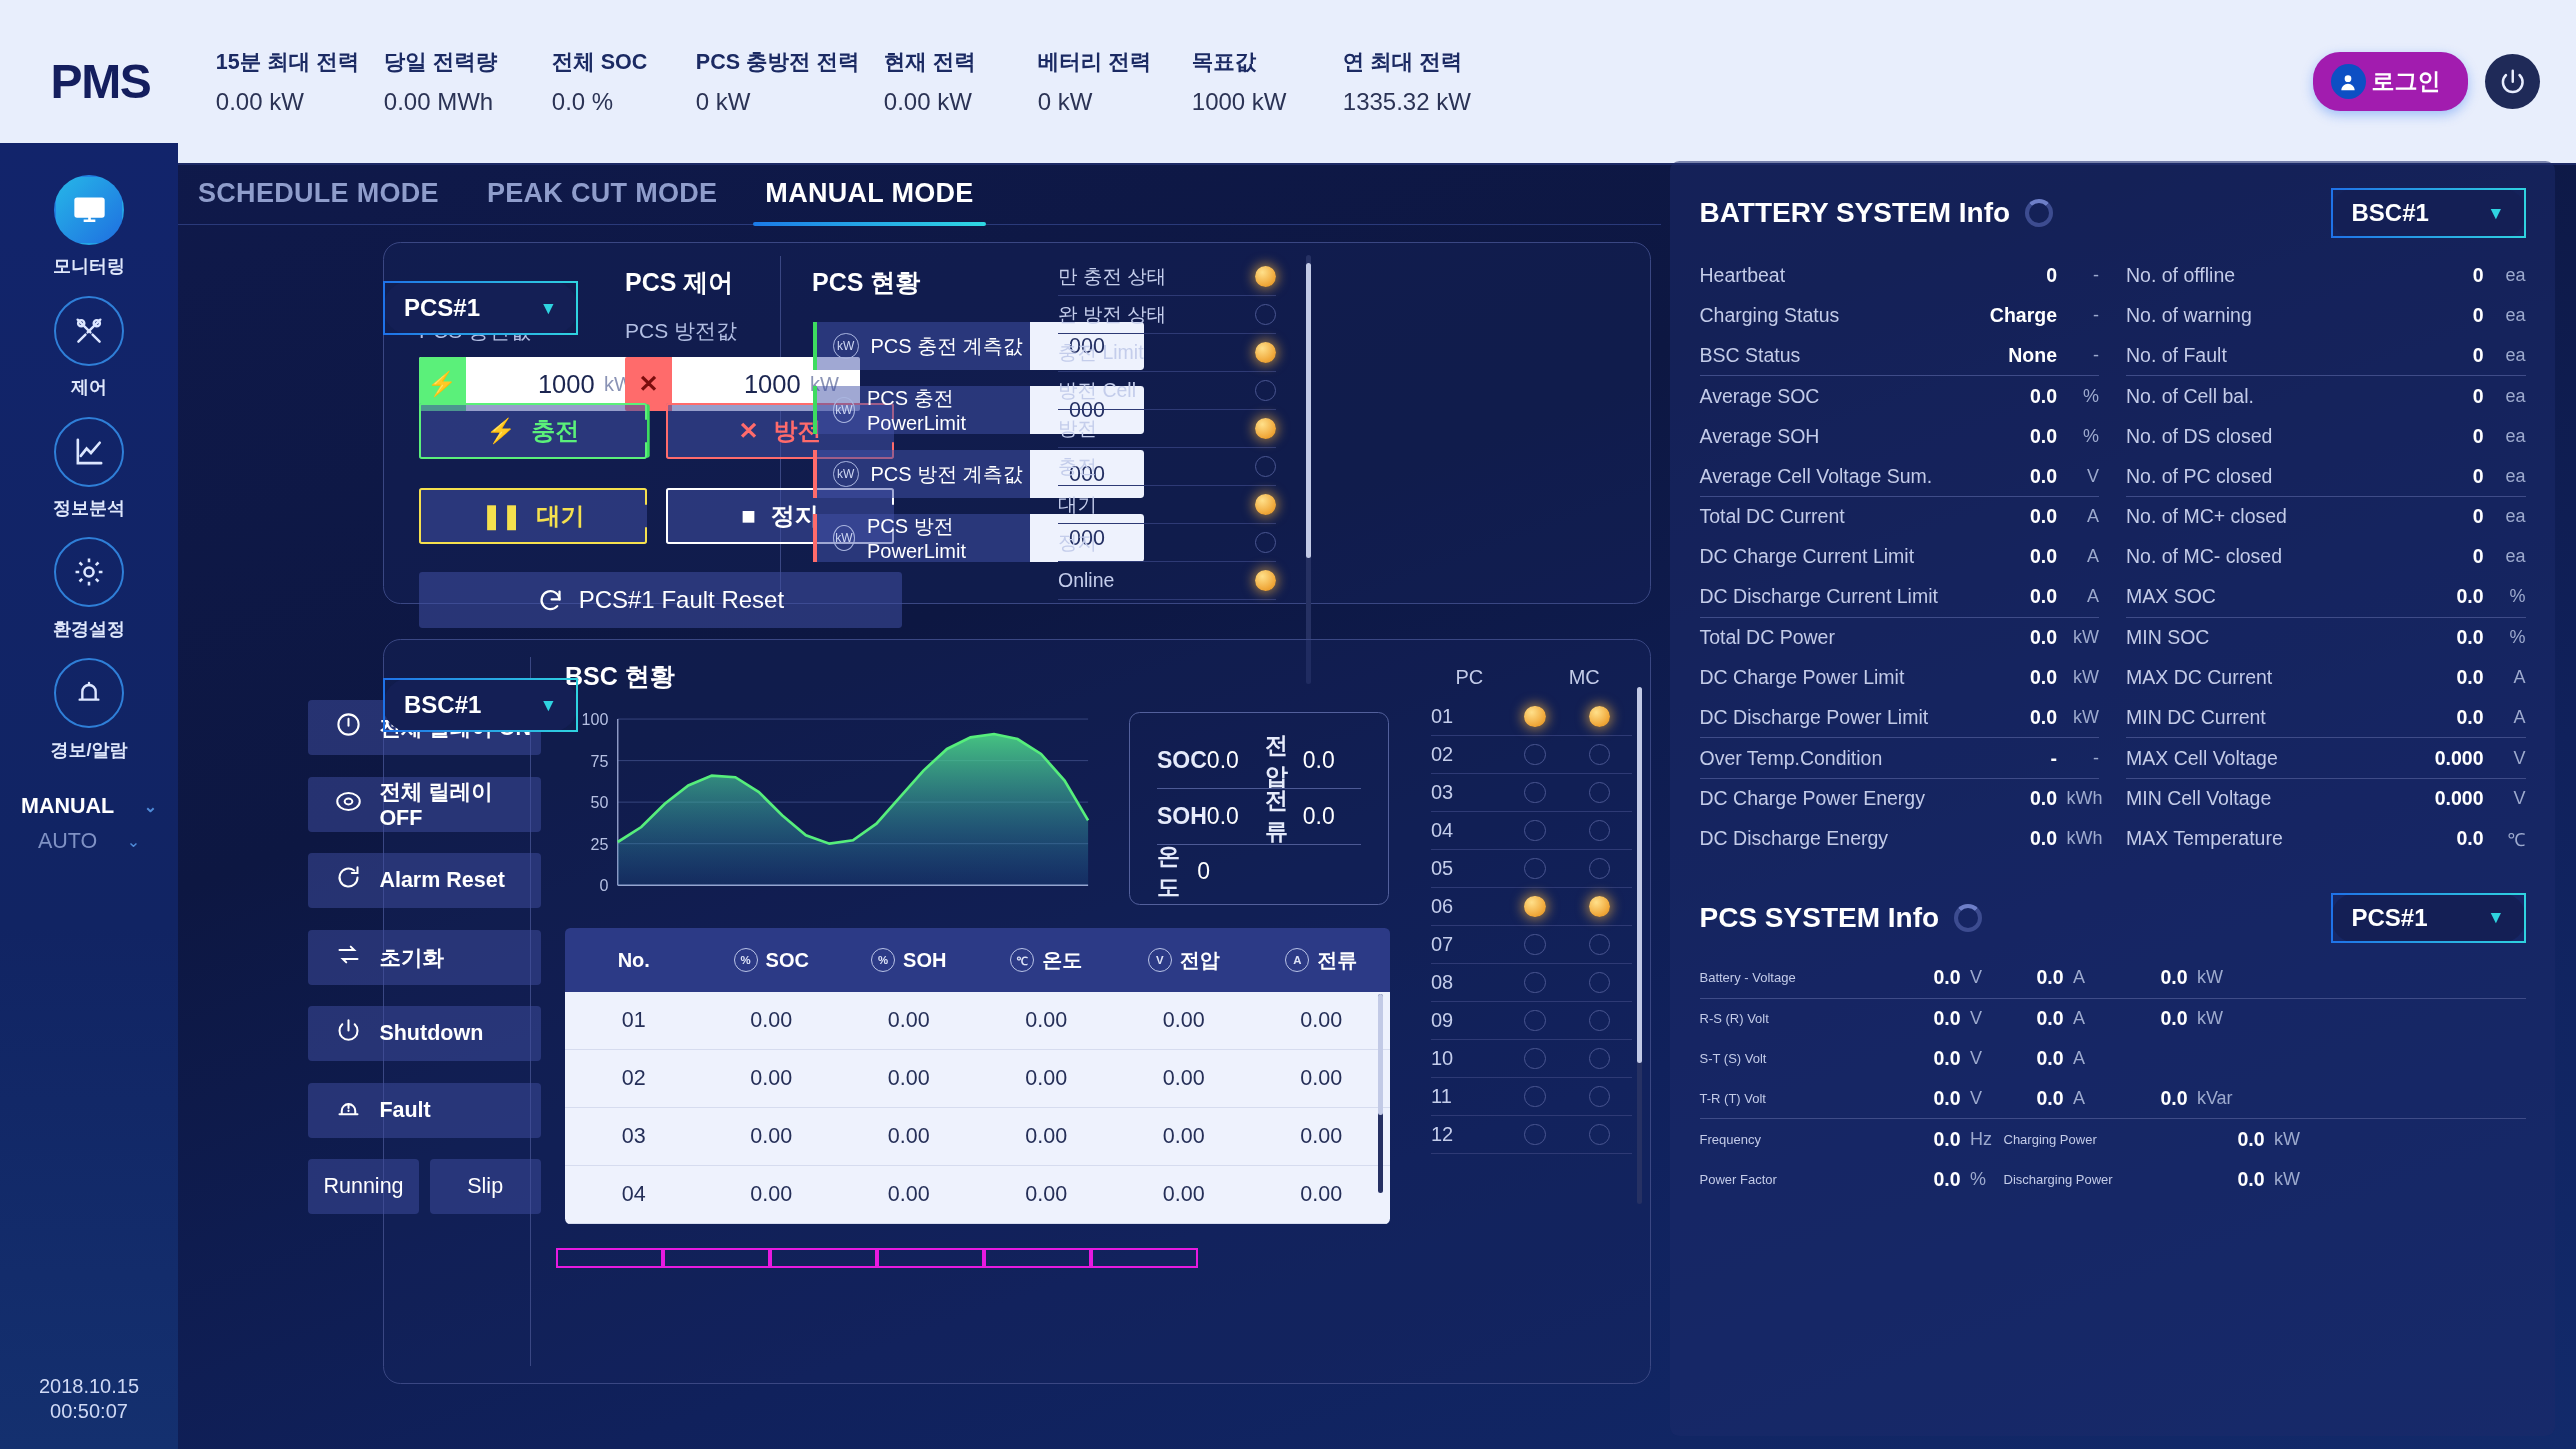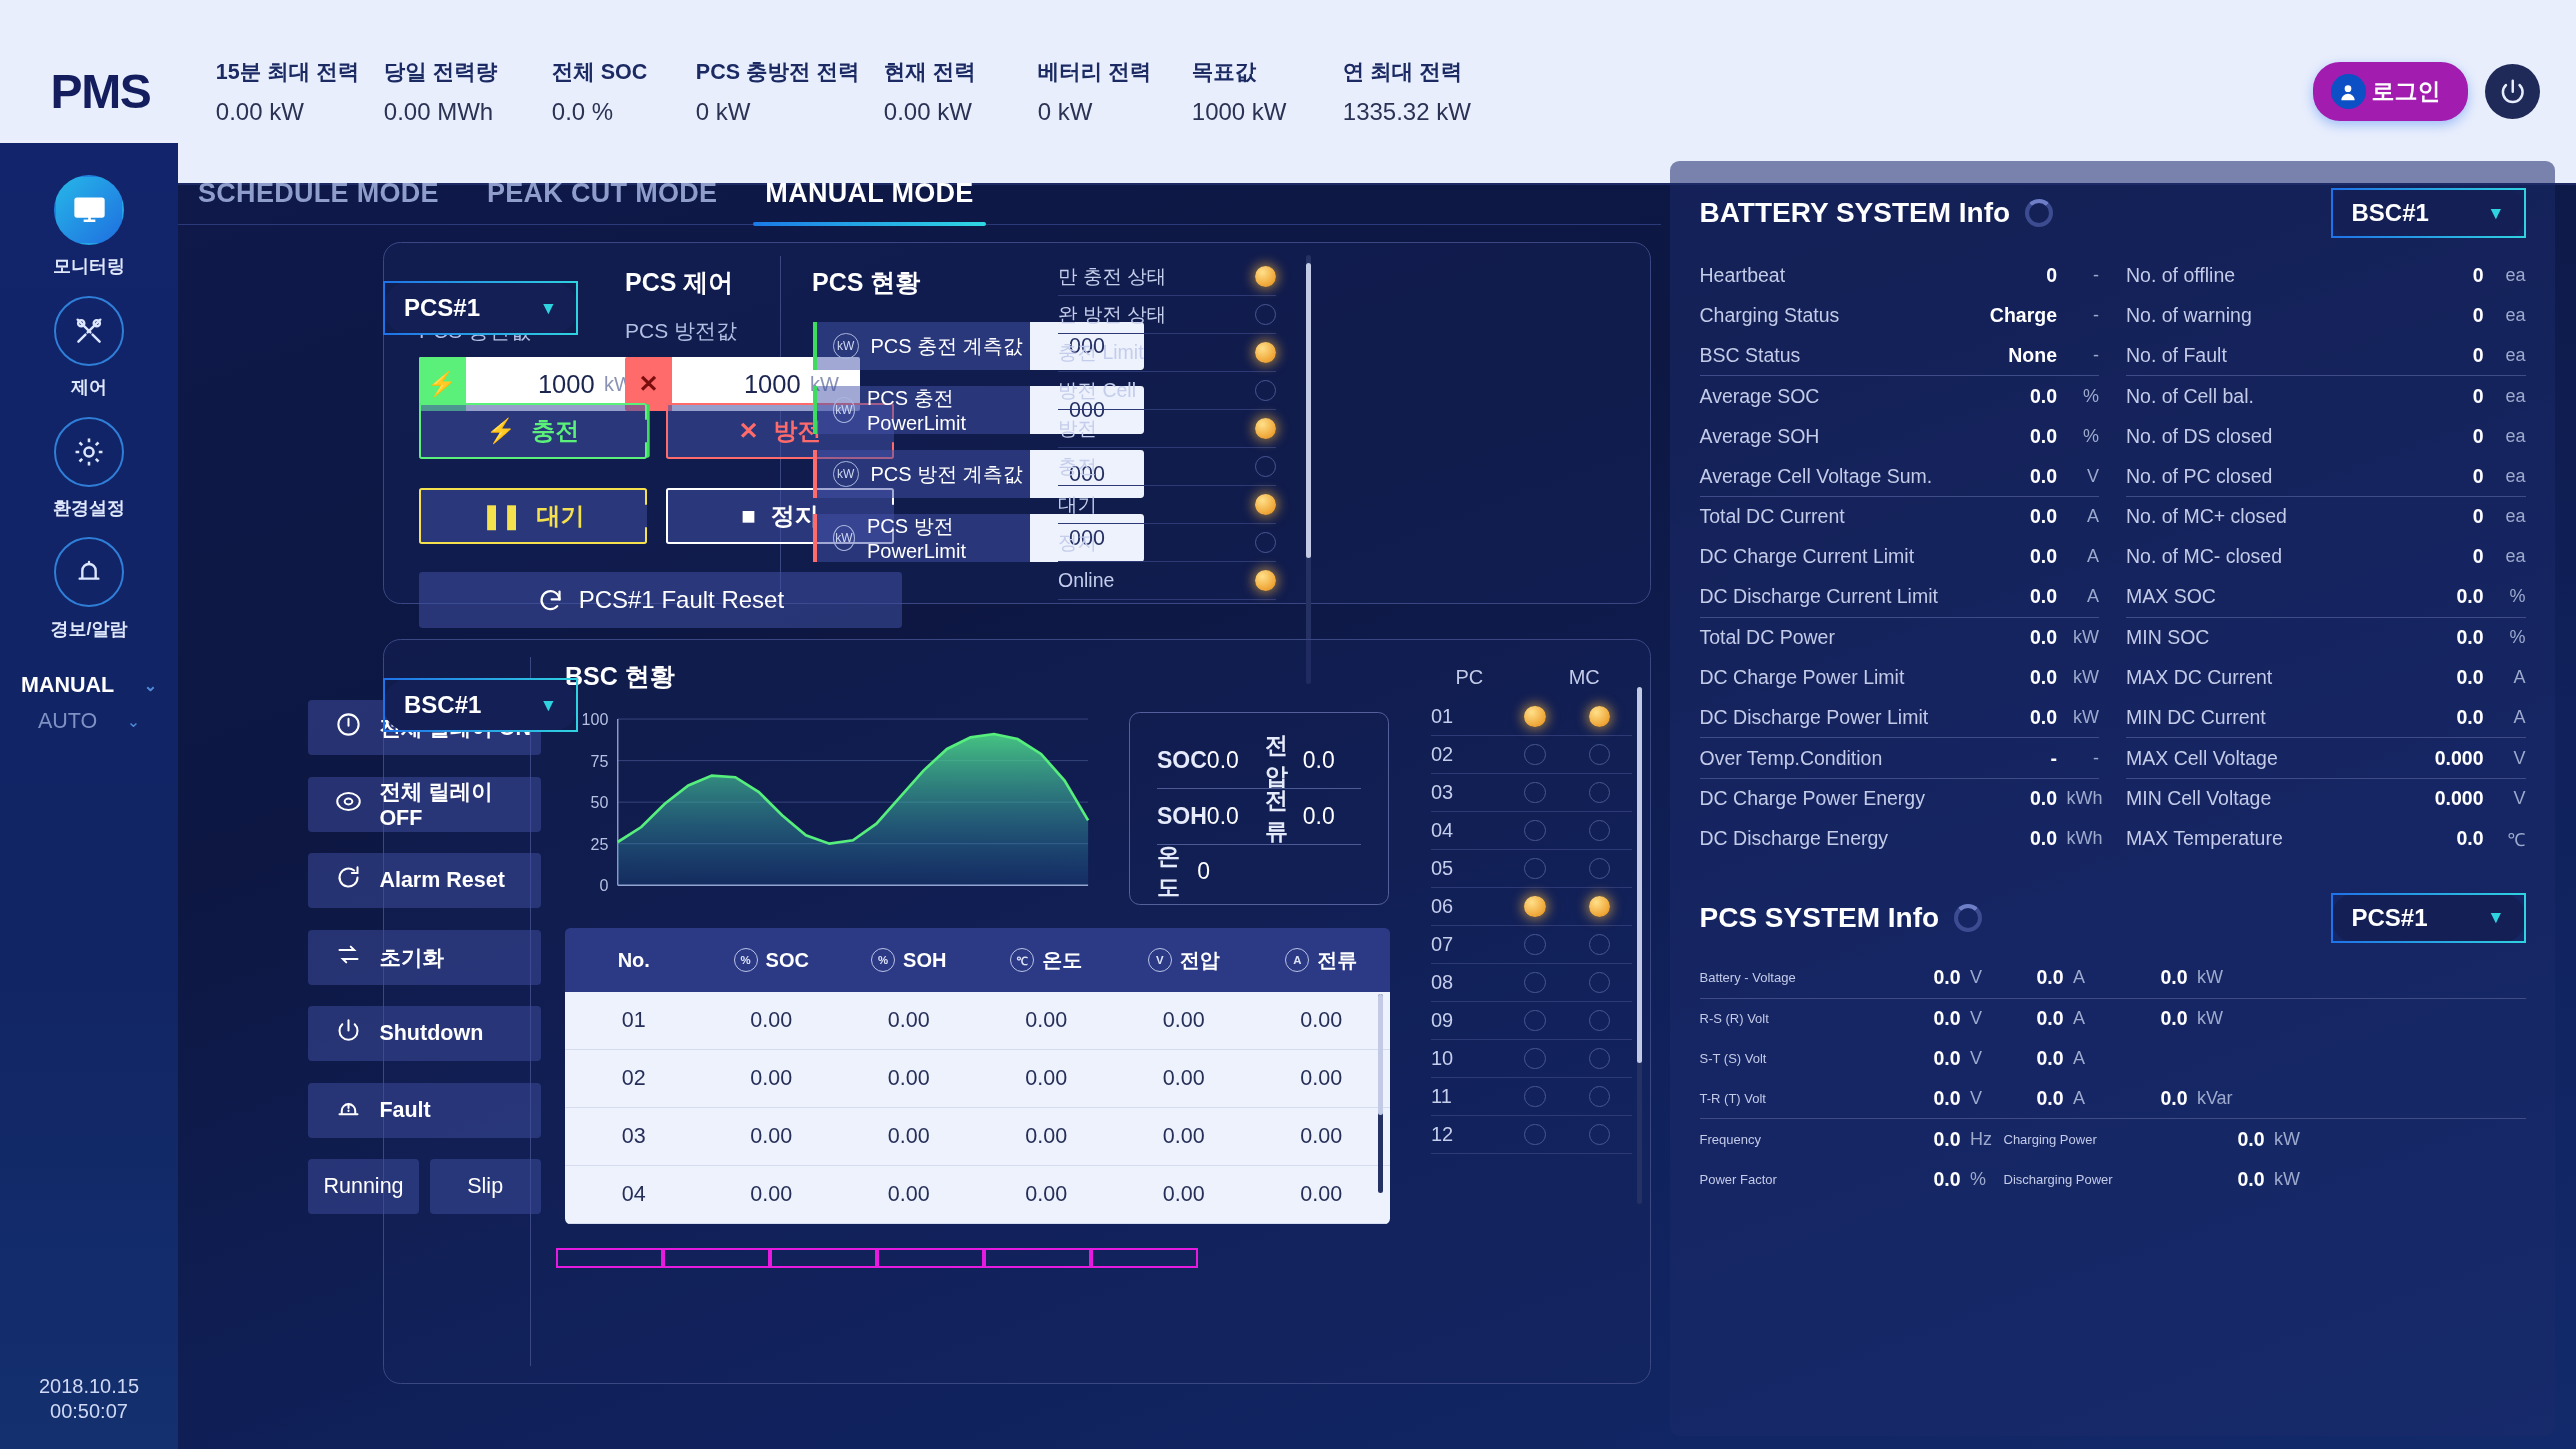--- a/index.html
+++ b/index.html
@@ -6,21 +6,21 @@
   html,body { width:2576px; height:1449px; overflow:hidden; }
   body {
     font-family: "Liberation Sans", sans-serif;
     background:#101a4d;
     color:#fff;
   }
   .app { position:relative; width:2576px; height:1449px;
          background:linear-gradient(160deg,#101a4d 0%,#0d1742 40%,#10215c 70%,#122a6b 100%); }
 
   
-  .header { position:absolute; left:0; top:0; width:2576px; height:185px;
+  .header { position:absolute; left:0; top:0; width:2576px; height:165px;
             background:#e8eefc; display:flex; align-items:center;
             border-bottom:2px solid #1d2a66; }
   .logo { width:201px; text-align:center; font-size:48px; font-weight:bold;
           color:#141e5e; letter-spacing:-1.3px; }
   .hstats { display:flex; flex:1; align-items:center; }
   .hstat { padding:0 0 0 14.8px; min-width:134px; }
   .hstat-label { font-size:21.5px; font-weight:bold; color:#1b2a63; margin-bottom:12px; white-space:nowrap;}
   .hstat-value { font-size:24px; color:#2b3355; white-space:nowrap; }
   .hactions { display:flex; align-items:center; gap:17.4px; padding-right:36px; }
   .login-btn { display:flex; align-items:center; gap:6px; background:#a21caf;
@@ -239,20 +239,29 @@
         <div class="nav-item ">
    <div class="nav-circle">
             <svg width="34" height="34" viewBox="0 0 24 24" fill="none" stroke="#dce6ff" stroke-width="1.7" stroke-linecap="round">
               <path d="M4 4l9 9M20 4l-9 9"></path>
               <path d="M14.5 14.5l5 5M9.5 14.5l-5 5"></path>
               <circle cx="17.5" cy="6.5" r="2.2"></circle>
               <circle cx="6.5" cy="6.5" r="2.2"></circle>
             </svg>
           </div>
    <div class="nav-label">제어</div>
+ </div>
+        <div class="nav-item ">
+   <div class="nav-circle">
+            <svg width="35" height="35" viewBox="0 0 24 24" fill="none" stroke="#dce6ff" stroke-width="1.8" stroke-linecap="round">
+              <path d="M4 4v16h16"></path>
+              <polyline points="6,15 10,10 13,13 19,6"></polyline>
+            </svg>
+          </div>
+   <div class="nav-label">정보분석</div>
  </div>
         <div class="nav-item ">
    <div class="nav-circle">
             <svg width="34" height="34" viewBox="0 0 24 24" fill="none" stroke="#dce6ff" stroke-width="1.8">
               <circle cx="12" cy="12" r="3.2"></circle>
               <path d="M12 2.5v2.6M12 18.9v2.6M21.5 12h-2.6M5.1 12H2.5M18.7 5.3l-1.9 1.9M7.2 16.8l-1.9 1.9M18.7 18.7l-1.9-1.9M7.2 7.2L5.3 5.3"></path>
             </svg>
           </div>
    <div class="nav-label">환경설정</div>
  </div>

